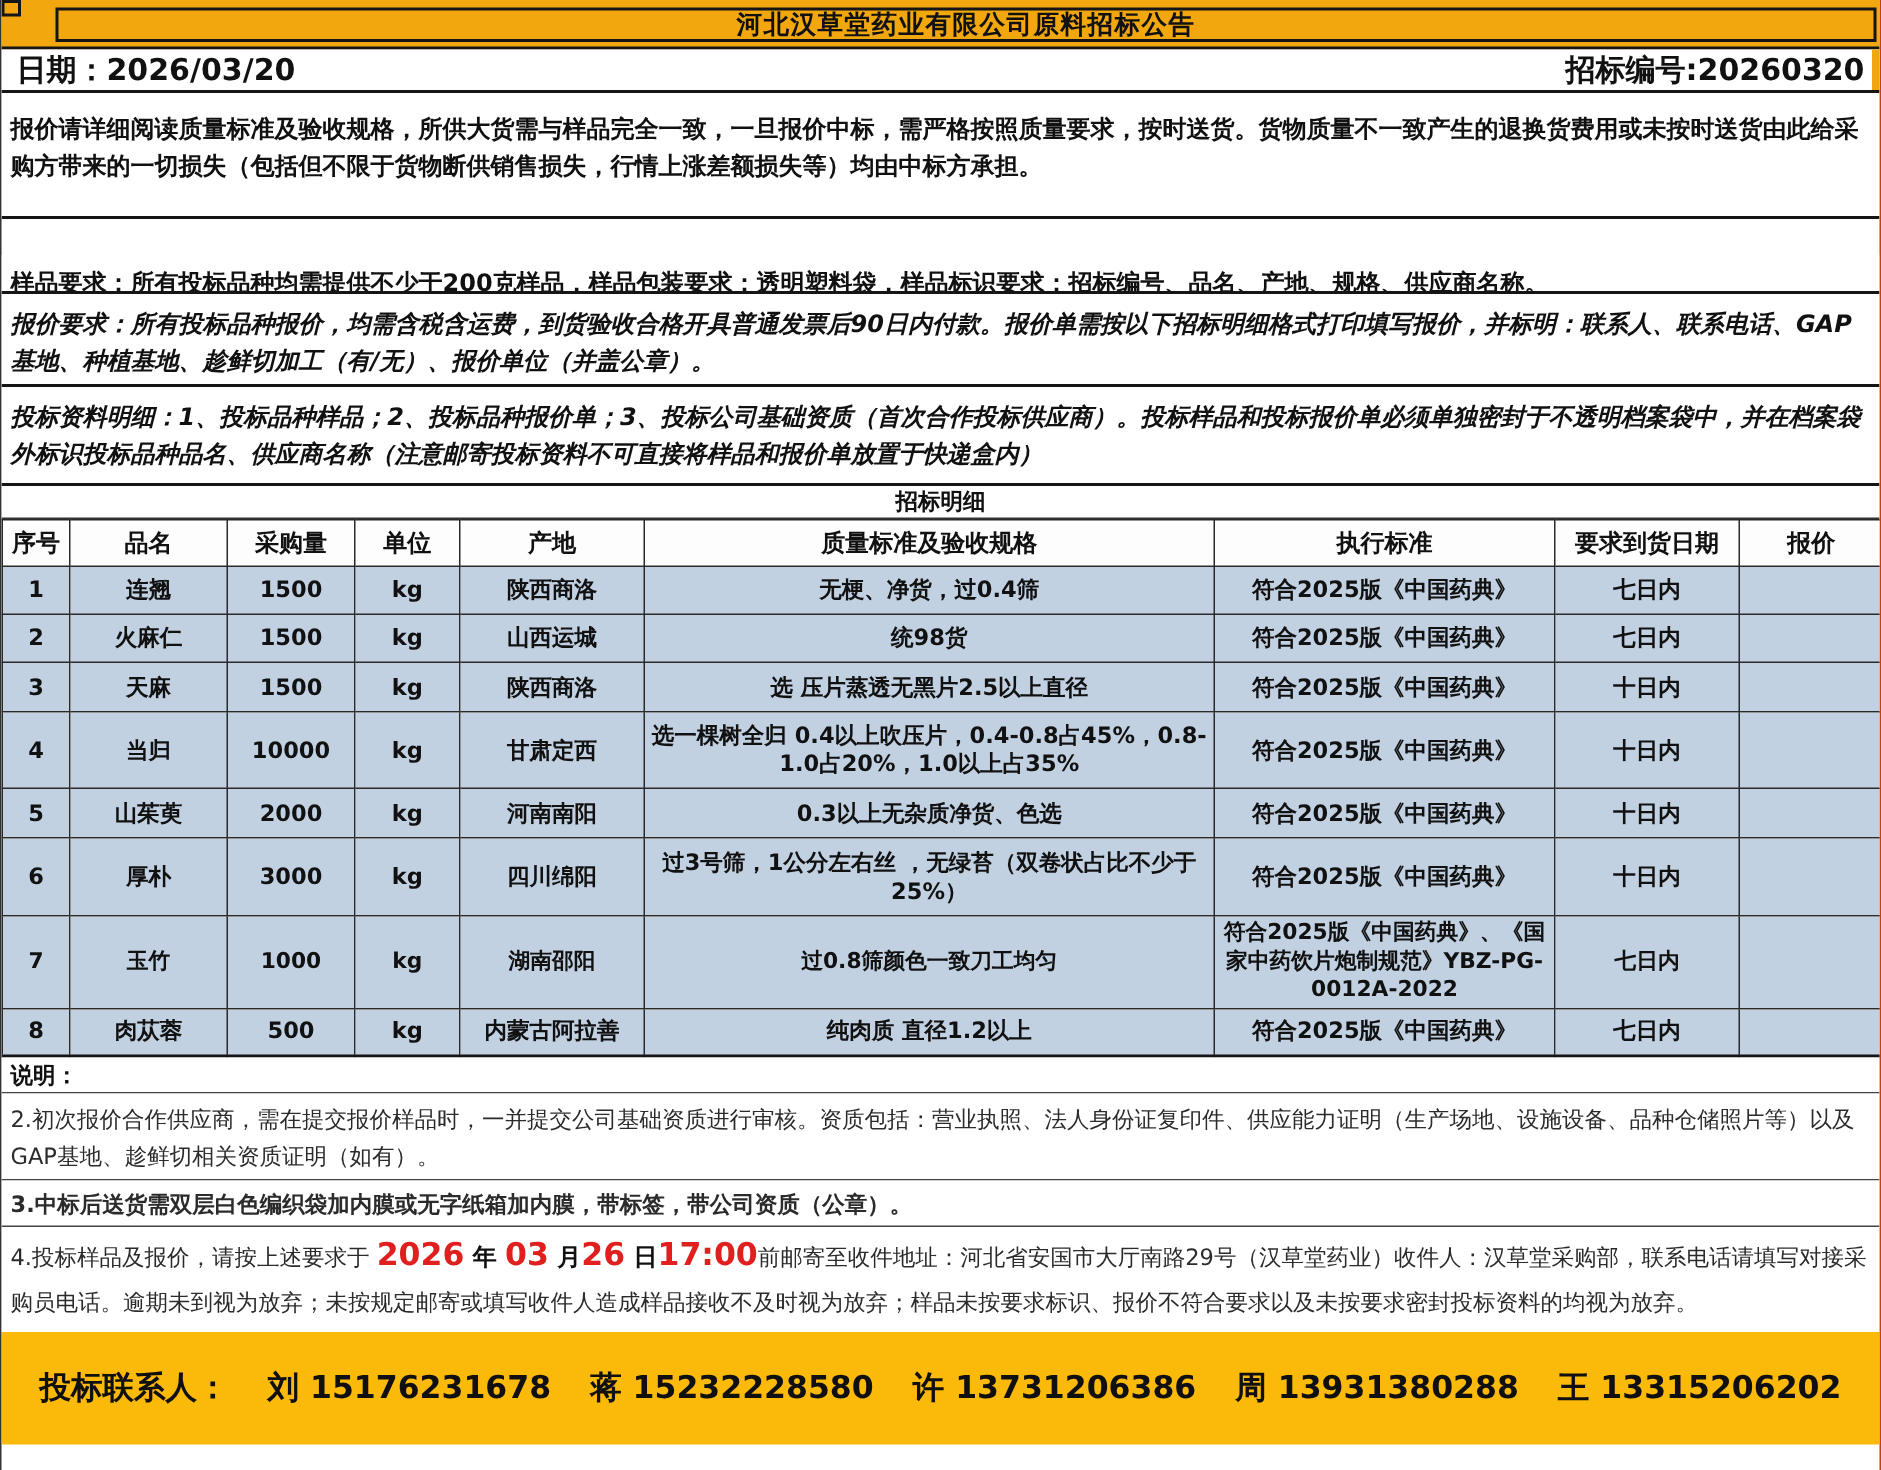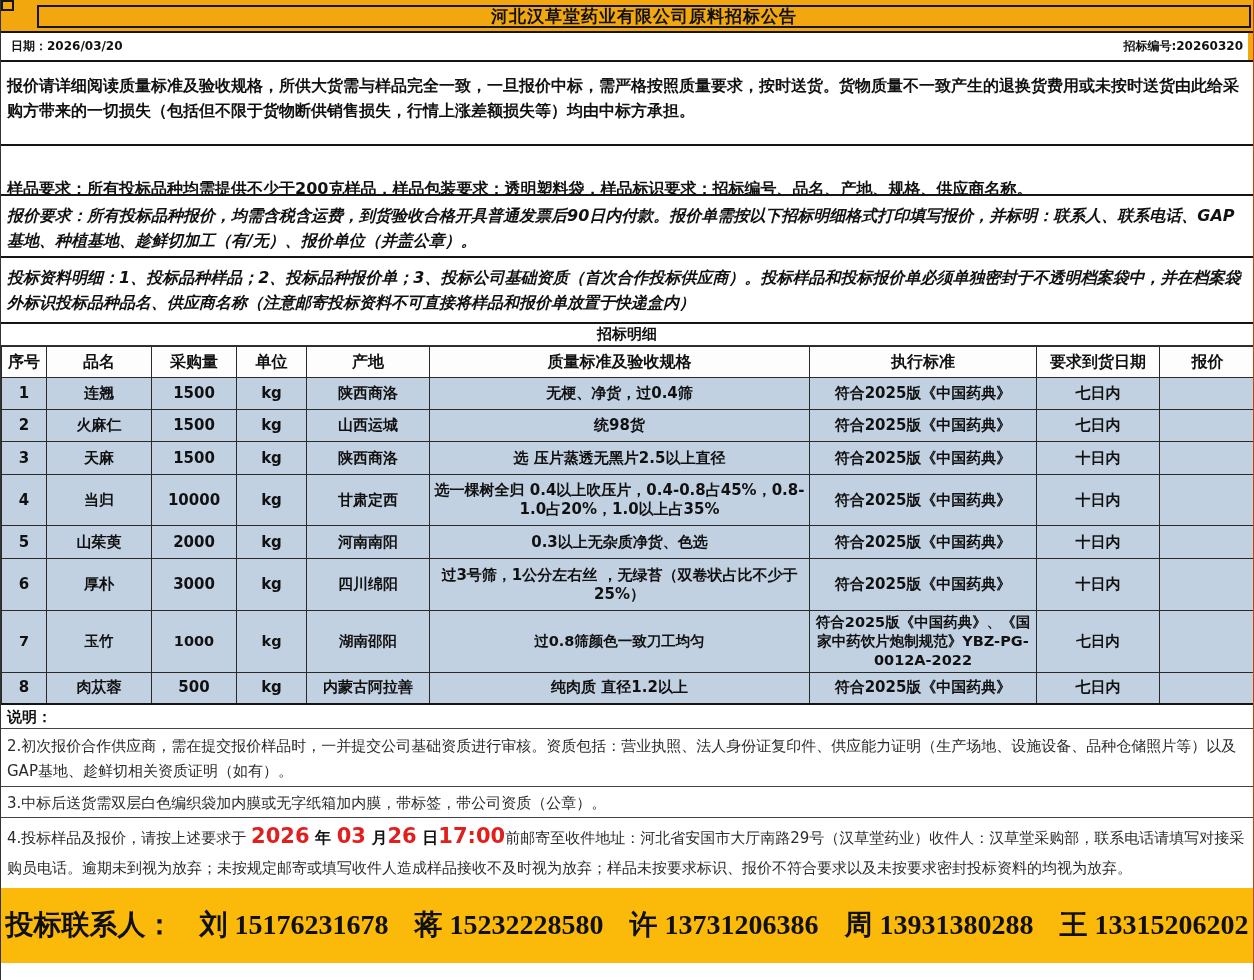--- a/index.html
+++ b/index.html
@@ -19,21 +19,21 @@
 
   
   .topbar{position:relative;height:33px;background:var(--yellow-top);border-bottom:2px solid var(--ink);}
   .corner-box{position:absolute;left:0;top:0;width:13px;height:11px;border:2px solid var(--ink);}
   .title-box{position:absolute;left:36px;right:2px;top:5px;bottom:3px;border:2px solid var(--ink);
     display:flex;align-items:center;justify-content:center;}
   .title-box span{font-weight:bold;font-size:17px;letter-spacing:1px;}
 
   
   .daterow{position:relative;height:29px;display:flex;align-items:center;justify-content:space-between;
-    padding:0 10px;border-bottom:2px solid var(--ink);font-weight:bold;font-size:12px;background:#fff;}
+    padding:0 10px;border-bottom:2px solid var(--ink);font-weight:bold;font-size:20px;background:#fff;}
   .daterow .yellow-sliver{position:absolute;right:0;top:0;width:5px;height:100%;background:var(--yellow-top);}
 
   
   .pblock{border-bottom:2px solid var(--ink);font-weight:bold;font-size:16px;line-height:25px;
     padding:8px 6px 0 6px;overflow:hidden;background:#fff;}
   .pblock.b1{height:84px;padding-top:11px;}
   .pblock.b2{height:26px;padding-top:6px;margin-top:24px;}
   .pblock.b3{height:62px;padding-top:7px;font-style:italic;}
   .pblock.b4{height:66px;padding-top:7px;font-style:italic;}
 
@@ -53,28 +53,28 @@
   tbody tr:nth-child(6) td{height:52px;}
   tbody tr:nth-child(7) td{height:62px;font-size:14.5px;}
   tbody tr:nth-child(8) td{height:31px;}
   table{border-bottom:2px solid var(--ink);}
 
   
   .note-row{border-bottom:1px solid #444;padding:0 6px;overflow:hidden;background:#fff;}
   .note-label{height:24px;font-weight:bold;font-size:15px;padding-top:3px;}
   .note-1{height:34px;font-weight:bold;font-size:16px;padding-top:8px;}
   .note-2{height:58px;font-weight:normal;font-size:15px;line-height:25px;padding-top:5px;color:#2b2b2b;}
-  .note-3{height:31px;font-weight:normal;font-size:15px;padding-top:7px;color:#2b2b2b;}
+  .note-3{height:31px;font-weight:bold;font-size:15px;padding-top:7px;color:#2b2b2b;}
   .note-4{height:70px;font-weight:normal;font-size:15px;line-height:30px;padding-top:3px;color:#2b2b2b;border-bottom:none;}
   .seg-red{color:var(--red);font-weight:bold;font-size:21px;}
   .seg-black-bold{color:#111;font-weight:bold;font-size:16px;}
 
   
   .footer{height:75px;background:var(--yellow-bottom);display:flex;align-items:center;justify-content:center;
-    font-weight:bold;font-size:28px;color:#101010;font-family:Liberation Serif, serif;}
+    font-weight:bold;font-size:21px;color:#101010;}
   .footer .contact{margin-left:26px;}
 </style>
 </head>
 <body>
 
 <div class="page">
 
   <div class="topbar">
     <div class="corner-box"></div>
     <div class="title-box">

